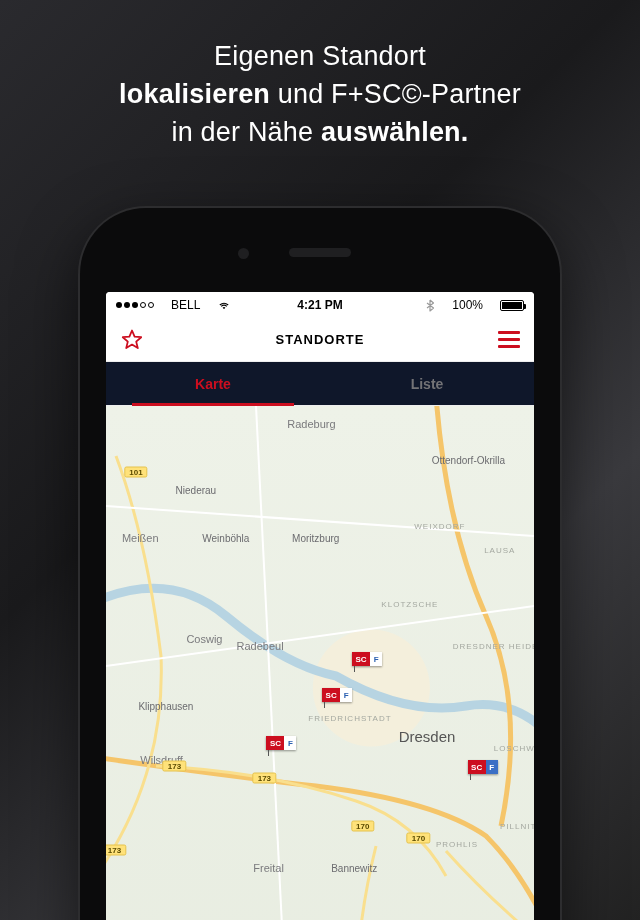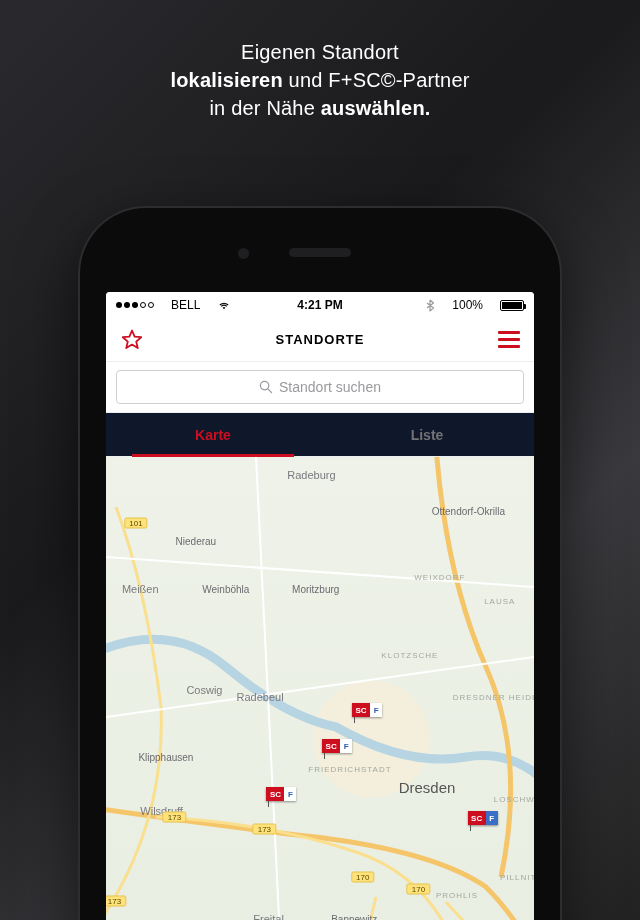--- a/index.html
+++ b/index.html
@@ -5,21 +5,21 @@
   * { margin: 0; padding: 0; box-sizing: border-box; }
   html, body { width: 640px; height: 920px; overflow: hidden; font-family: -apple-system, Helvetica, Arial, sans-serif; }
   .stage {
     width: 640px; height: 920px;
     background: linear-gradient(135deg, #2a2a2e 0%, #1a1a1c 40%, #3a3a3e 70%, #222 100%);
     position: relative;
     color: #fff;
   }
   .promo {
     position: absolute; top: 38px; left: 0; right: 0;
-    text-align: center; font-weight: 300; font-size: 20px; line-height: 1.4;
+    text-align: center; font-weight: 300; font-size: 27px; line-height: 1.4;
     letter-spacing: 0.2px;
   }
   .promo b { font-weight: 600; }
 
   .phone {
     position: absolute;
     top: 208px; left: 50%; transform: translateX(-50%);
     width: 480px; height: 960px;
     background: #0b0b0c;
     border-radius: 66px;
@@ -91,20 +91,21 @@
     position: absolute; font-size: 10px; color: #6b6b6f; white-space: nowrap;
     transform: translate(-50%, -50%);
   }
   .city.big { font-size: 15px; color: #555; font-weight: 400; }
   .city.mid { font-size: 11px; color: #7a7a7d; }
   .city.tiny { font-size: 8px; color: #a4a8a0; letter-spacing: 1px; }
   .road {
     position: absolute; font-size: 8px; background: #fff; color: #555;
     border: 1px solid #b8b8ba; padding: 0 4px; border-radius: 2px;
     transform: translate(-50%, -50%);
+    font-weight: bold;
   }
   .road.yellow { background:#ffe27a; border-color:#e5c24d; color:#5a4a00;}
   .hwlines { position:absolute; inset:0; }
 
   .pin {
     position: absolute; width: 30px; height: 18px;
     transform: translate(-50%, -100%);
   }
   .pin .flag {
     width: 30px; height: 14px; display: flex; font-size: 8px; color:#fff;
@@ -161,29 +162,20 @@
           <path d="M12 2.5 L14.6 8.6 L21.2 9.2 L16.2 13.6 L17.8 20.1 L12 16.6 L6.2 20.1 L7.8 13.6 L2.8 9.2 L9.4 8.6 Z" fill="none" stroke="#cc0e1f" stroke-width="1.8" stroke-linejoin="round"></path>
         </svg>
         <div class="title">STANDORTE</div>
         <div class="menu">
           <div class="bar"></div>
             <div class="bar"></div>
             <div class="bar"></div>
         </div>
       </div>
 
-      <div class="searchwrap">
-        <div class="searchbox">
-          <svg width="14" height="14" viewBox="0 0 20 20">
-            <circle cx="8" cy="8" r="6" fill="none" stroke="#9a9a9e" stroke-width="1.8"></circle>
-            <line x1="13" y1="13" x2="18" y2="18" stroke="#9a9a9e" stroke-width="1.8" stroke-linecap="round"></line>
-          </svg>
-          <span>Standort suchen</span>
-        </div>
-      </div>
 
       <div class="tabs">
         <div class="tab active">
           <span>Karte</span>
         </div>
         <div class="tab">
           <span>Liste</span>
         </div>
       </div>
 

